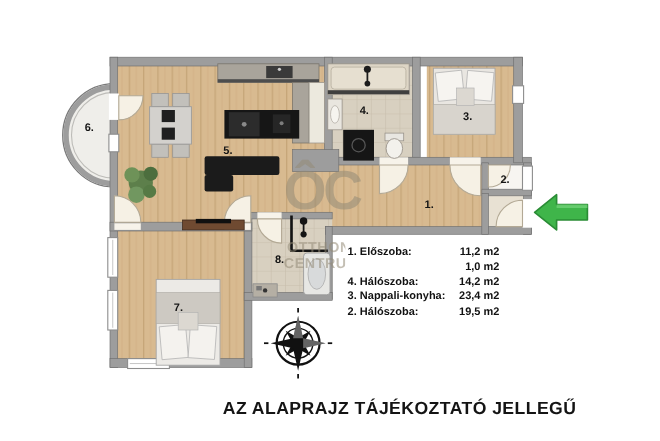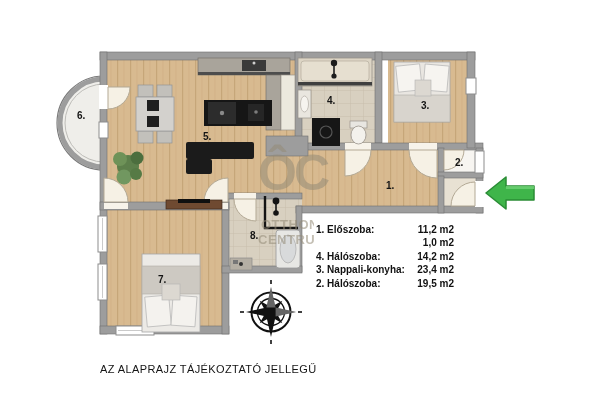--- a/index.html
+++ b/index.html
@@ -7,22 +7,22 @@
          font-family:"Liberation Sans", sans-serif;}
   .plan-svg{position:absolute;left:0;top:0;z-index:1;}
   .watermark{position:absolute;z-index:2;color:rgba(148,138,118,0.55);font-weight:bold;pointer-events:none;}
   .wm-logo{left:258px;top:148px;font-size:50px;line-height:50px;letter-spacing:-3px;}
   .wm-line1{left:261px;top:217px;font-size:13px;letter-spacing:0.5px;}
   .wm-line2{left:258px;top:232px;font-size:13px;letter-spacing:0.5px;}
   .legend{position:absolute;left:314px;top:220px;width:138px;z-index:3;background:#ffffff;padding:3px 2px;}
   .legend-row{display:flex;align-items:baseline;font-size:10px;font-weight:700;color:#111;
               line-height:13.4px;white-space:nowrap;}
   .legend-val{margin-left:auto;}
-  .caption{position:absolute;left:100px;top:363px;width:424px;text-align:left;z-index:3;
-           font-size:11px;font-weight:400;letter-spacing:0.4px;color:#141414;}
+  .caption{position:absolute;left:100px;top:363px;width:424px;text-align:right;z-index:3;
+           font-size:16px;font-weight:700;letter-spacing:0.4px;color:#141414;}
   text.room-label{font-size:10px;font-weight:700;fill:#141414;font-family:"Liberation Sans",sans-serif;}
 </style>
 </head>
 <body>
 
 <div class="stage">
 
   <svg class="plan-svg" width="600" height="401" viewBox="0 0 600 401">
     <defs>
       <pattern id="wood" width="13" height="401" patternUnits="userSpaceOnUse">

